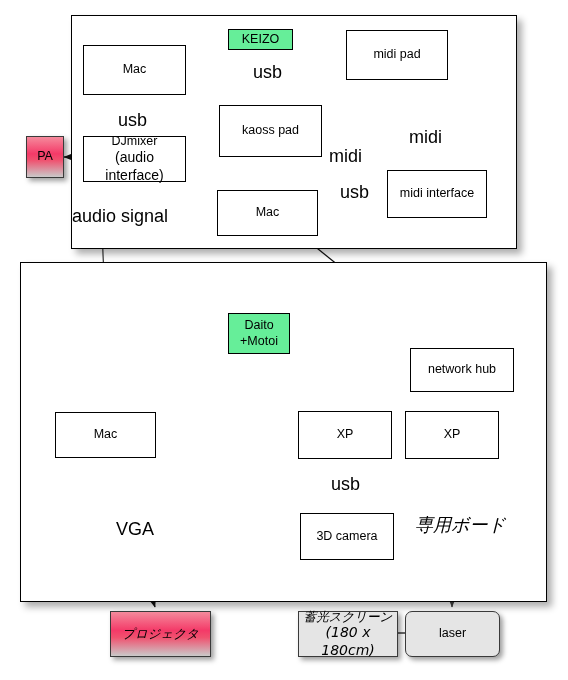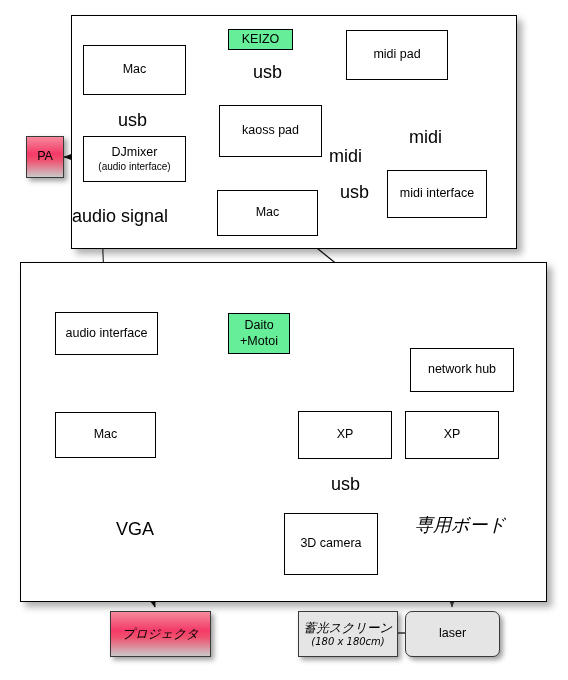--- a/index.html
+++ b/index.html
@@ -83,21 +83,21 @@
     color: #000000;
     background: transparent;
     white-space: nowrap;
     z-index: 6;
   }
   .jp {
     font-family: "DejaVu Sans", "Liberation Sans", sans-serif;
     font-style: italic;
   }
   .small {
-    font-size: 10px;
+    font-size: 14px;
   }
 </style>
 </head>
 <body>
 
 <div id="canvas">
 
   <svg id="edges" viewBox="0 0 568 680" width="568" height="680">
     <defs>
       <marker id="arrow" markerWidth="9" markerHeight="9" refX="7.6" refY="3.2" orient="auto" markerUnits="strokeWidth">
@@ -192,41 +192,38 @@
   </div>
 
   <div class="node" style="left:217px; top:190px; width:101px; height:46px;">
     <span>Mac</span>
   </div>
 
   <div class="node pink" style="left:26px; top:136px; width:38px; height:42px;">
     <span>PA</span>
   </div>
 
-  <div class="node" style="left:55px; top:312px; width:103px; height:43px;">
-    <span>audio interface</span>
-  </div>
 
   <div class="node" style="left:55px; top:412px; width:101px; height:46px;">
     <span>Mac</span>
   </div>
 
   <div class="node" style="left:410px; top:348px; width:104px; height:44px;">
     <span>network hub</span>
   </div>
 
   <div class="node" style="left:298px; top:411px; width:94px; height:48px;">
     <span>XP</span>
   </div>
 
   <div class="node" style="left:405px; top:411px; width:94px; height:48px;">
     <span>XP</span>
   </div>
 
-  <div class="node" style="left:284px; top:513px; width:94px; height:62px;">
+  <div class="node" style="left:300px; top:513px; width:94px; height:47px;">
     <span>3D camera</span>
   </div>
 
   <div class="node pink jp" style="left:110px; top:611px; width:101px; height:46px;">
     <span>プロジェクタ</span>
   </div>
 
   <div class="node blue jp" style="left:298px; top:611px; width:100px; height:46px;">
     <span class="lines">
       <span class="l2">蓄光スクリーン</span>

